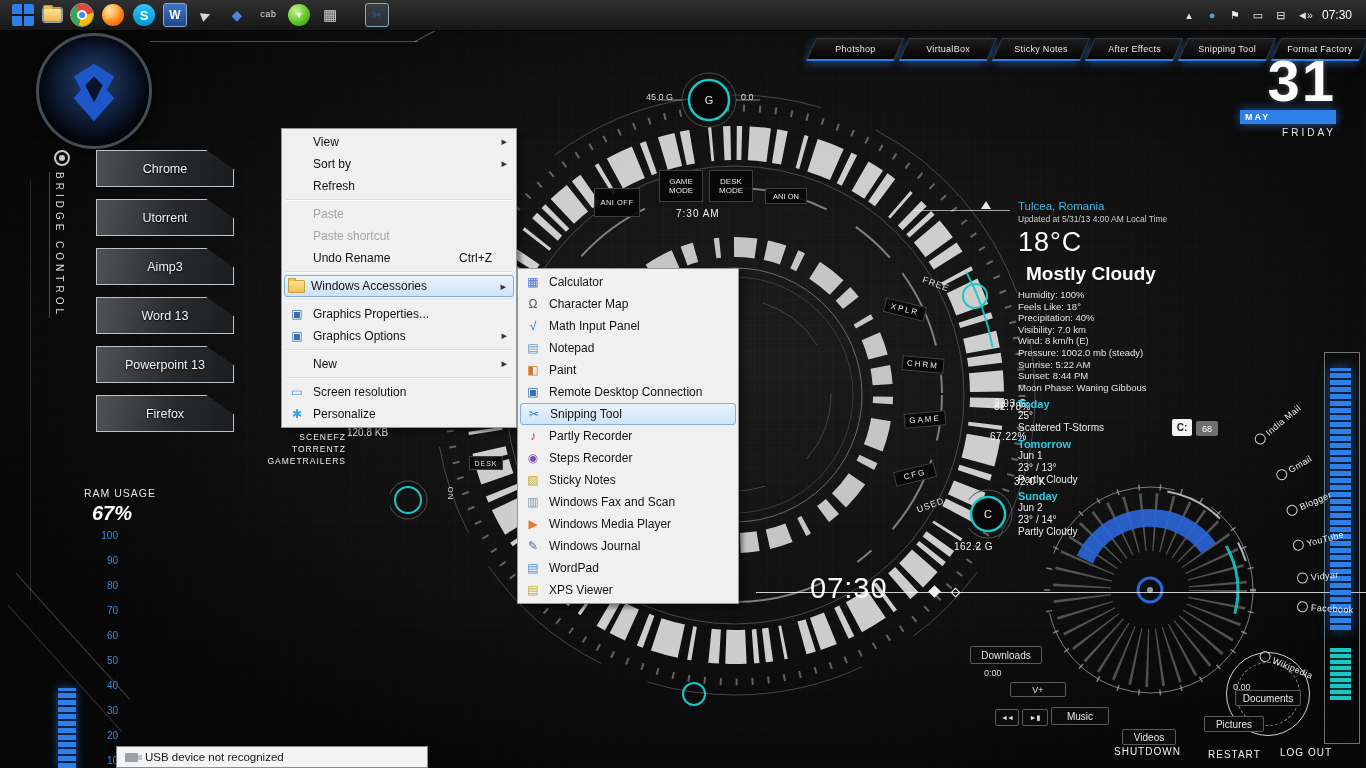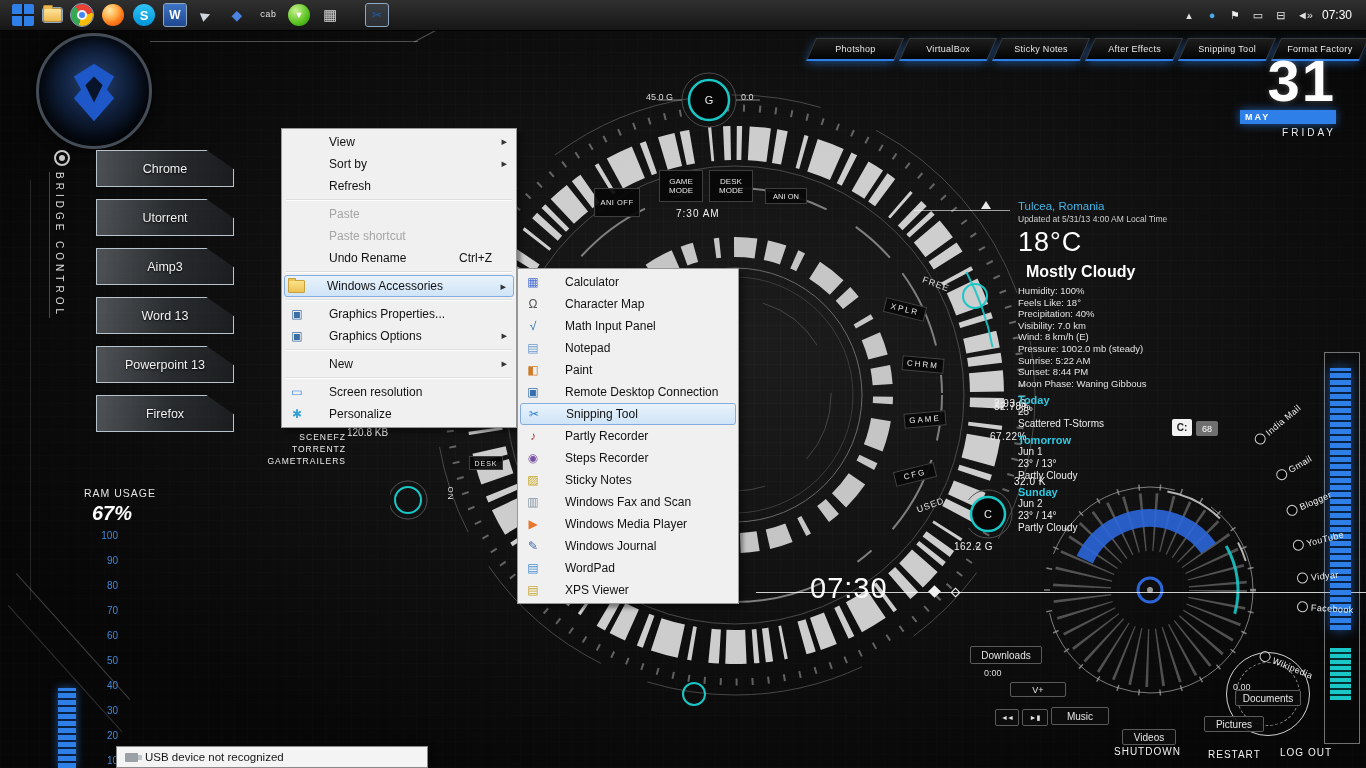--- a/index.html
+++ b/index.html
@@ -106,21 +106,21 @@
   .time-line{position:absolute;left:756px;top:592px;width:610px;height:1px;background:rgba(255,255,255,.8);z-index:2;}
   .time-diamond{position:absolute;left:930px;top:587px;width:9px;height:9px;background:#f0f0f0;transform:rotate(45deg);z-index:3;}
   .time-diamond2{position:absolute;left:952px;top:589px;width:5px;height:5px;border:1px solid #fff;transform:rotate(45deg);z-index:3;}
   .up-arrow{position:absolute;left:981px;top:201px;width:0;height:0;border-left:5px solid transparent;border-right:5px solid transparent;border-bottom:8px solid #e8e8e8;z-index:3;}
   .weather-line{position:absolute;left:914px;top:210px;width:96px;height:1px;background:rgba(255,255,255,.6);z-index:3;}
   
   .weather{position:absolute;left:1018px;top:200px;width:210px;z-index:3;}
   .w-city{color:#45b5e5;font-size:11.5px;}
   .w-updated{color:#cfcfcf;font-size:8.5px;margin-top:2px;}
   .w-temp{color:#fff;font-size:27px;font-weight:300;margin-top:3px;letter-spacing:1px;}
-  .w-cond{color:#fff;font-size:16px;font-weight:bold;margin-top:5px;padding-left:8px;}
+  .w-cond{color:#fff;font-size:19px;font-weight:bold;margin-top:5px;padding-left:8px;}
   .w-details{margin-top:4px;}
   .w-detail{color:#e2e2e2;font-size:9.5px;line-height:11.6px;}
   .w-forecast{margin-top:5px;}
   .f-name{color:#2fc9e2;font-size:11px;font-weight:bold;margin-top:4px;}
   .f-line{color:#ececec;font-size:10px;line-height:12px;}
   .badge-c{position:absolute;left:1172px;top:419px;width:20px;height:17px;background:#f2f2f2;color:#222;font-size:10px;font-weight:bold;display:flex;align-items:center;justify-content:center;border-radius:2px;z-index:4;}
   .badge-val{position:absolute;left:1196px;top:421px;width:22px;height:15px;background:#6f6f6f;color:#fff;font-size:9px;display:flex;align-items:center;justify-content:center;border-radius:2px;z-index:4;}
   
   .gauge-svg{position:absolute;left:1040px;top:468px;width:230px;height:250px;z-index:2;}
   .qlink{position:absolute;display:flex;align-items:center;gap:3px;z-index:4;transform-origin:left center;}
@@ -154,21 +154,21 @@
   .b-videos{left:1122px;top:729px;width:54px;height:16px;}
   .b-shutdown{position:absolute;left:1114px;top:746px;font-size:10px;letter-spacing:1px;color:#f0f0f0;z-index:4;}
   .b-restart{position:absolute;left:1208px;top:749px;font-size:10px;letter-spacing:1px;color:#f0f0f0;z-index:4;}
   .b-logout{position:absolute;left:1280px;top:747px;font-size:10px;letter-spacing:1px;color:#f0f0f0;z-index:4;}
   
   .ctx{position:absolute;background:#f0f0f0;border:1px solid #979797;box-shadow:4px 4px 4px rgba(0,0,0,.4);padding:2px;font-size:12px;color:#111;box-sizing:border-box;}
   #context-menu{left:281px;top:128px;width:236px;z-index:100;}
   #accessories-submenu{left:517px;top:268px;width:222px;z-index:101;}
   .menu-item{position:relative;display:flex;align-items:center;height:22px;padding:0 8px 0 3px;box-sizing:border-box;}
   .menu-icon{width:20px;height:16px;display:flex;align-items:center;justify-content:center;font-size:12px;margin-right:6px;flex:none;}
-  .menu-label{flex:1;white-space:nowrap;overflow:hidden;margin-left:16px;}
+  .menu-label{flex:1;white-space:nowrap;overflow:hidden;}
   .menu-shortcut{margin-left:12px;padding-right:14px;}
   .has-submenu::after{content:"▸";position:absolute;right:7px;top:4px;font-size:11px;color:#333;}
   .menu-item.disabled{color:#a5a5a5;}
   .menu-item.highlighted{background:linear-gradient(#e9f3fc,#cfe4f7);border:1px solid #84acdd;border-radius:3px;}
   .menu-sep{height:0;border-top:1px solid #dedede;border-bottom:1px solid #fff;margin:2px 2px;}
   .mi-folder{width:15px;height:11px;background:linear-gradient(#fbe28a,#edc153);border:1px solid #c8a23c;border-radius:1px;position:relative;}
   .mi-folder::before{content:"";position:absolute;top:-3px;left:-1px;width:6px;height:2px;background:#edc153;border:1px solid #c8a23c;border-bottom:none;border-radius:1px 1px 0 0;}
   .mi-graphics::before{content:"▣";color:#3a6ea5;}
   .mi-screen::before{content:"▭";color:#2e7fe8;}
   .mi-personalize::before{content:"✱";color:#34a0d8;}

